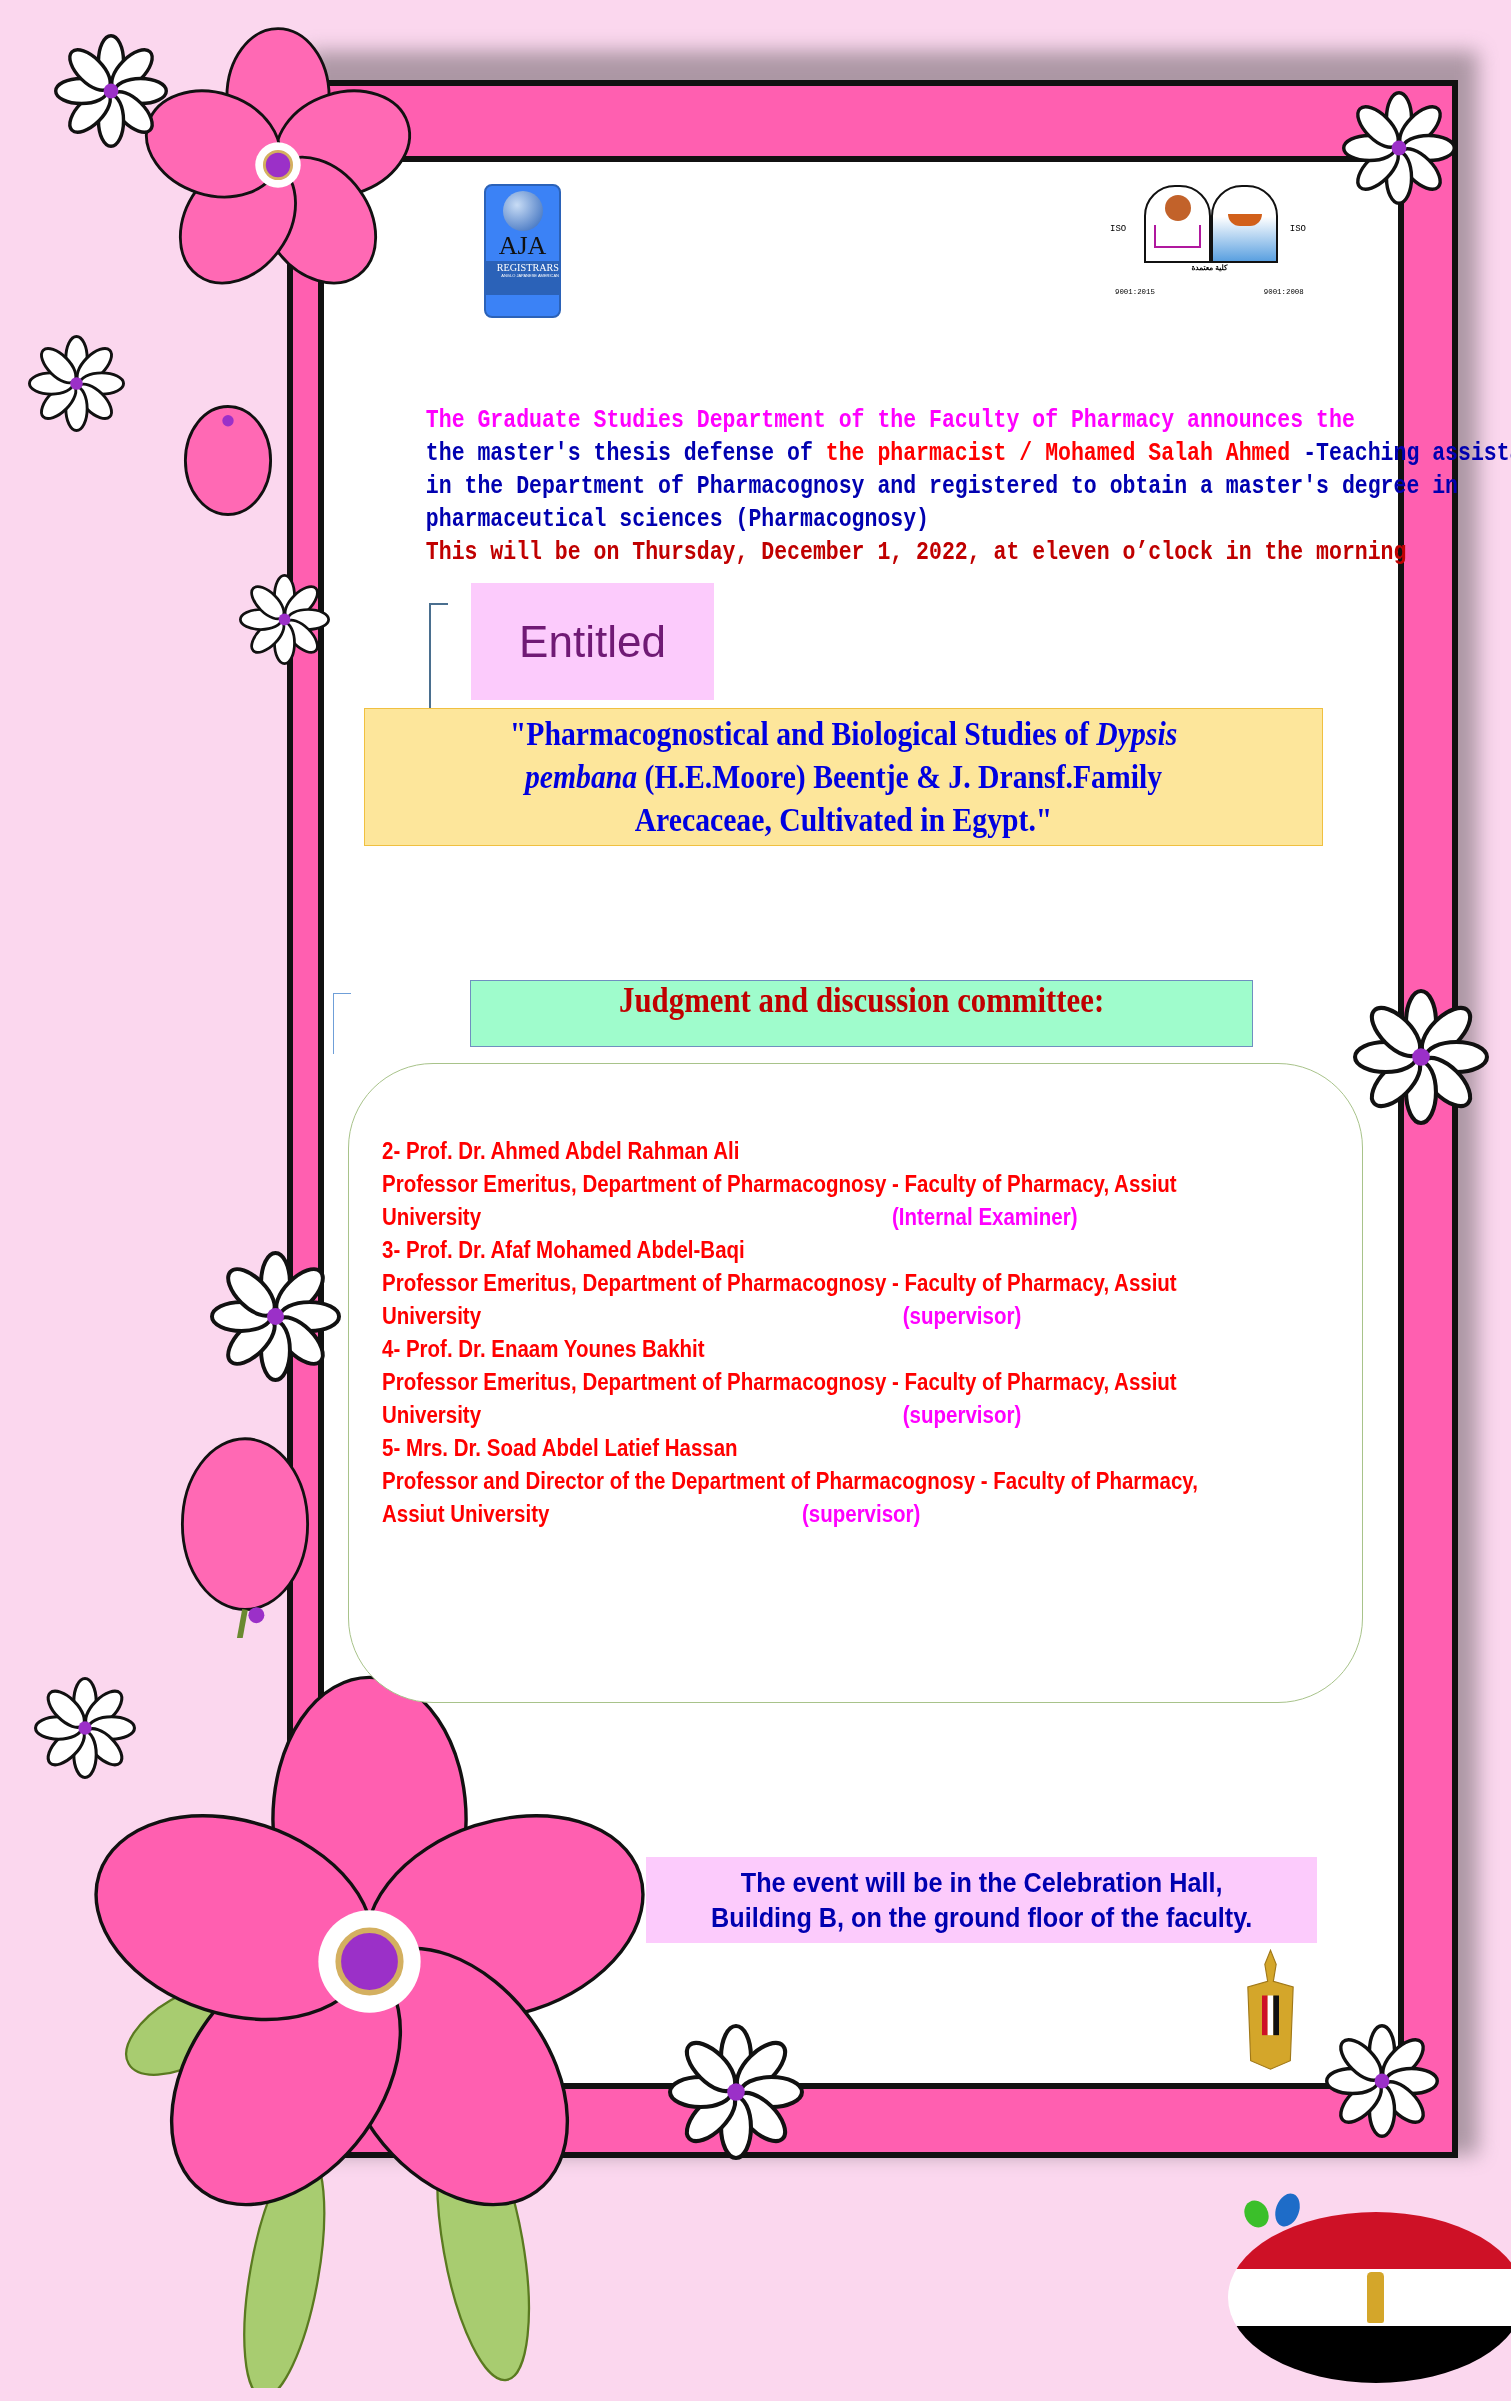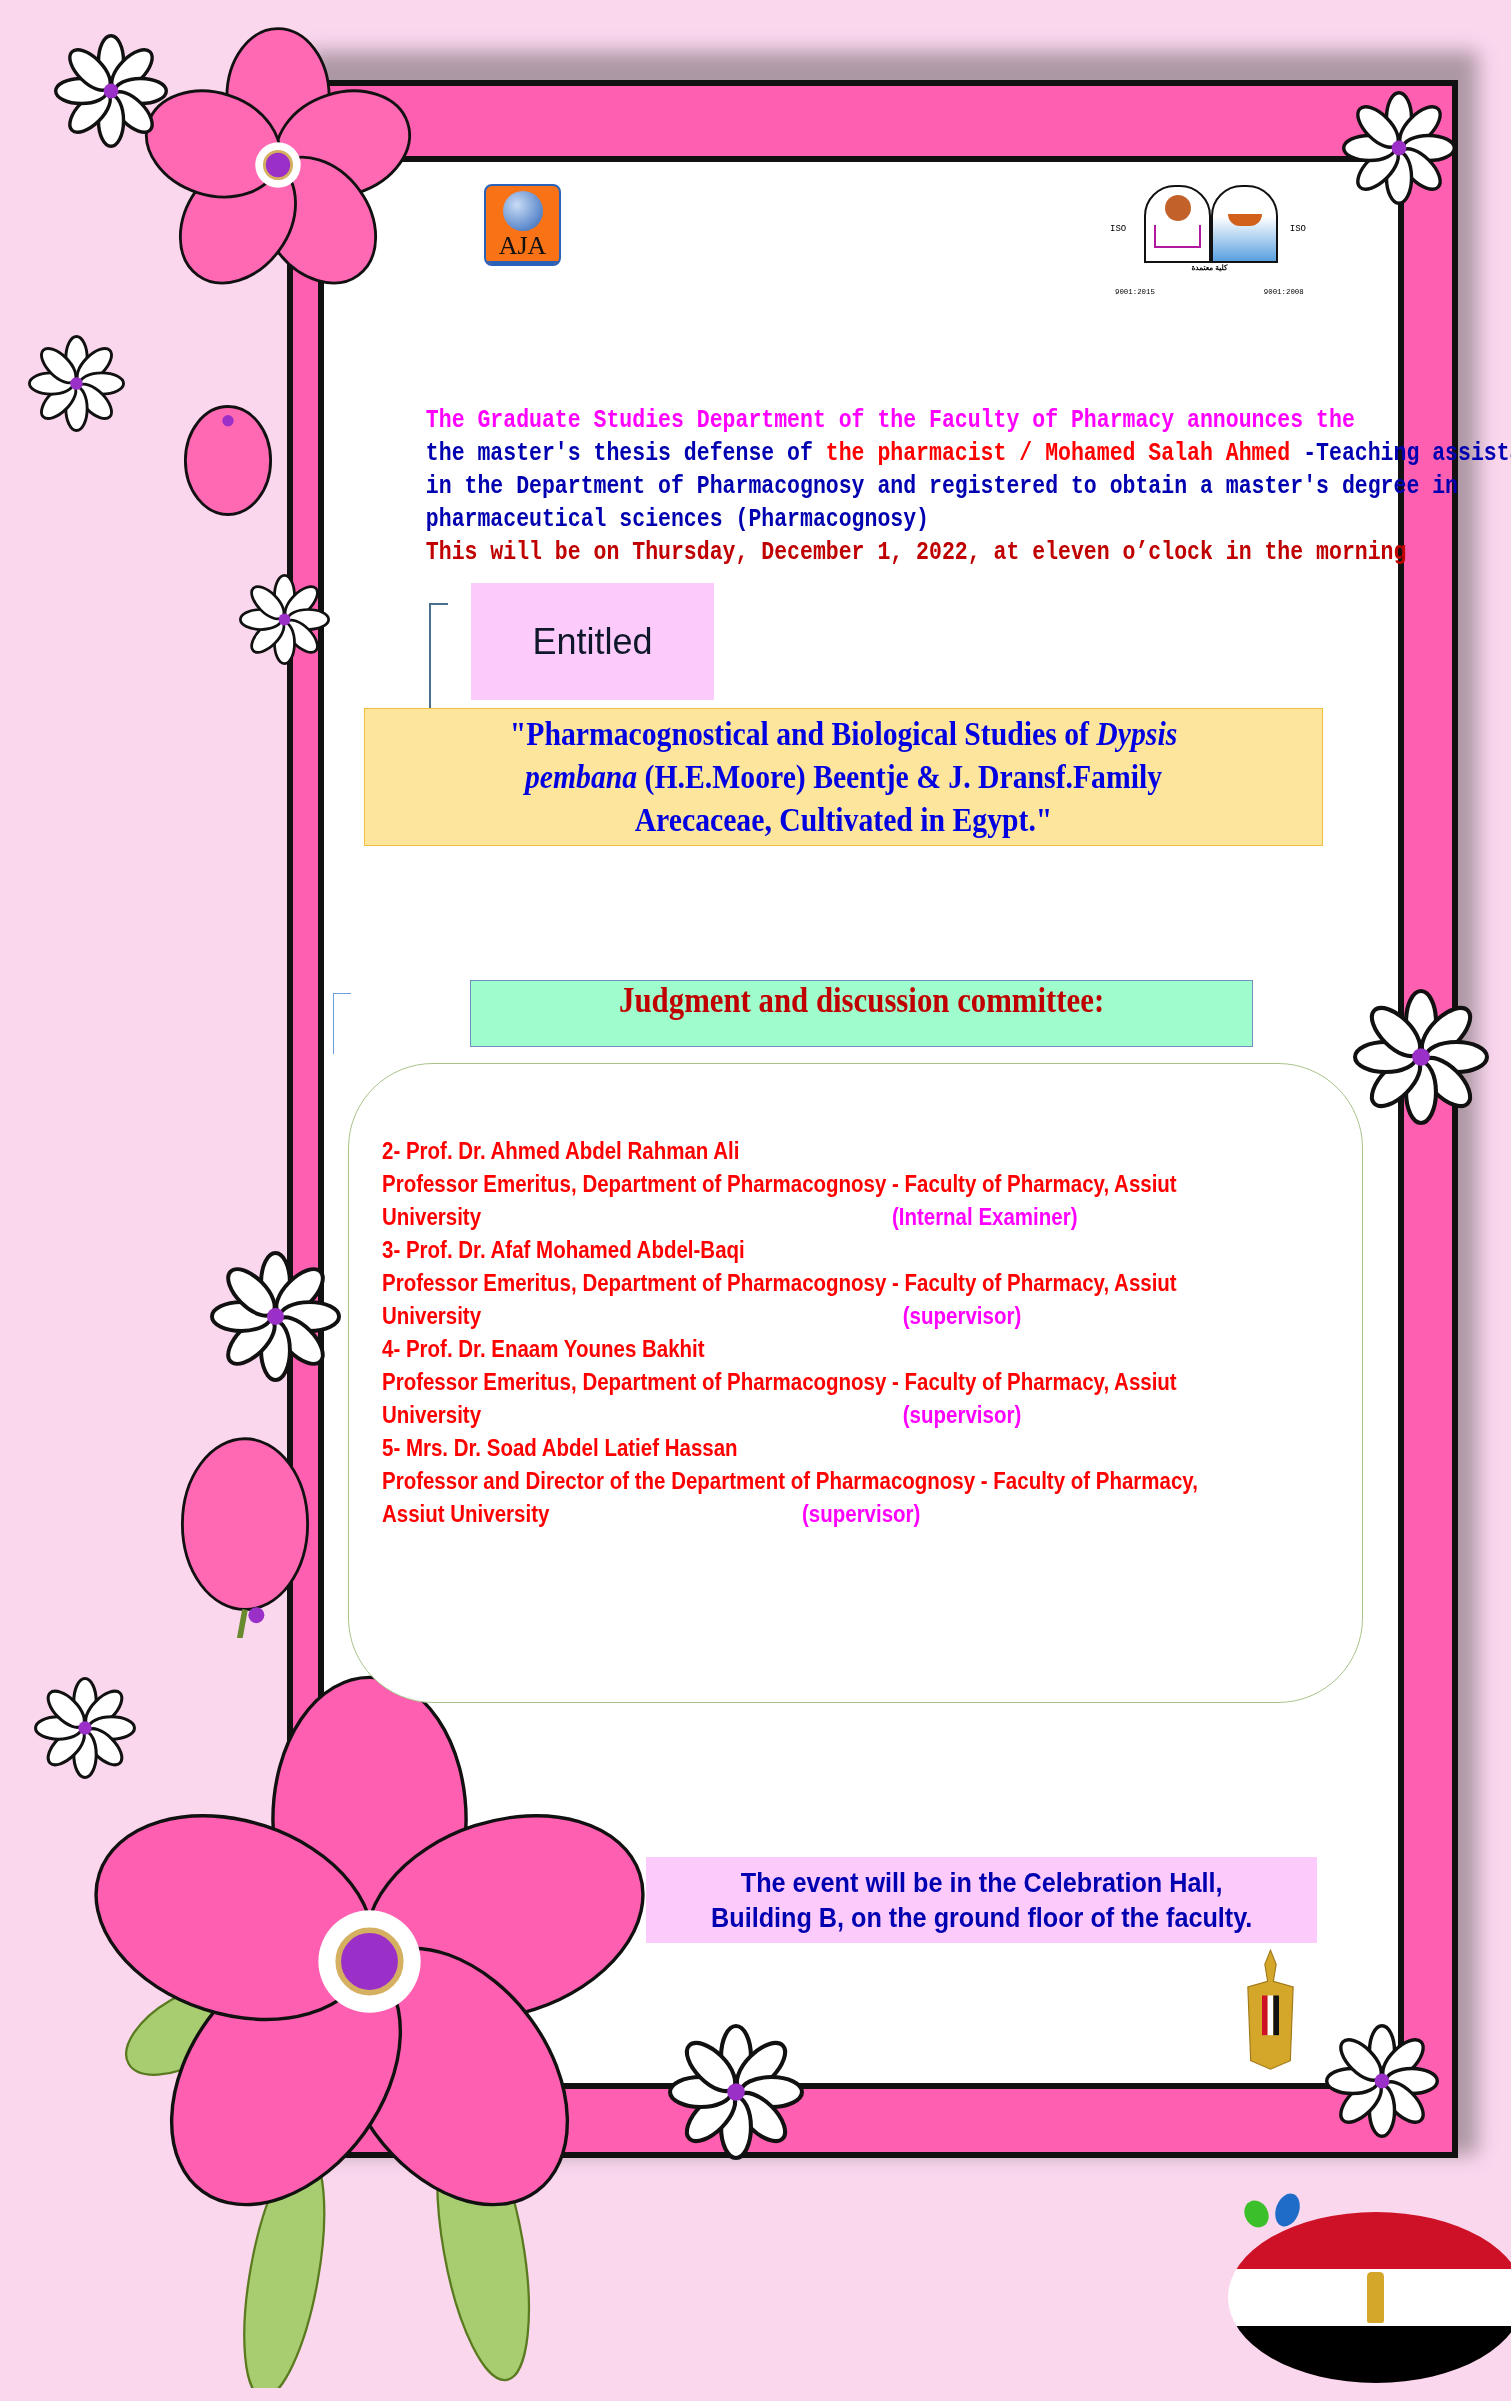--- a/index.html
+++ b/index.html
@@ -8,21 +8,21 @@
   
   #shadow{left:307px;top:51px;width:1171px;height:2104px;background:#8c7d86;filter:blur(10.2px);opacity:.7;}
   #frame{left:287px;top:80px;width:1171px;height:2078px;background:#ff5fb0;border:6.8px solid #111;box-sizing:border-box;}
   #inner{left:318px;top:156px;width:1086px;height:1933px;background:#fff;border:6.8px solid #111;box-sizing:border-box;}
   .c-mag{color:#ff00ff;}
   .c-blue{color:#0000b0;}
   .c-red{color:#ff0000;}
   .c-dred{color:#c00000;}
   .line{white-space:nowrap;font-size:25px;line-height:33px;transform:scaleX(.86);transform-origin:center;}
   #entitled-box{left:471px;top:583px;width:243px;height:117px;background:#fccbfc;display:flex;align-items:center;justify-content:center;}
-  #entitled-box span{font-size:36px;color:#0f172a;font-family:"Liberation Sans",sans-serif;}
+  #entitled-box span{font-size:44px;color:#701a75;font-family:"Liberation Sans",sans-serif;}
   #bracket1{left:429px;top:603px;width:17px;height:108px;border-left:2.3px solid #4a6f8f;border-top:2.3px solid #4a6f8f;}
   #title-box{left:364px;top:708px;width:959px;height:138px;background:#fde69b;border:1.1px solid #f0c040;box-sizing:border-box;display:flex;align-items:center;justify-content:center;}
   #title-box p{margin:0;font-family:"Liberation Serif",serif;font-weight:bold;color:#0000e0;font-size:33px;line-height:43px;text-align:center;width:853px;transform:scaleX(.9);}
   #committee-head{left:470px;top:980px;width:783px;height:67px;background:#9ffccc;border:1.1px solid #6f8fc0;box-sizing:border-box;display:flex;justify-content:center;}
   #committee-head span{font-family:"Liberation Serif",serif;font-weight:bold;color:#c00000;font-size:35px;transform:scaleX(.88);display:inline-block;}
   #bracket2{left:333px;top:993px;width:17px;height:60px;border-left:1.1px solid #6f9fd8;border-top:1.1px solid #6f9fd8;}
   #committee-box{left:348px;top:1063px;width:1015px;height:640px;border:1.1px solid #a8c38a;border-radius:85px;box-sizing:border-box;background:#fff;}
   #members{left:382px;top:1134px;width:966px;}
   .m-line{font-weight:bold;font-size:24.4px;line-height:33px;color:#ff0000;white-space:nowrap;font-family:"Liberation Sans",sans-serif;transform:scaleX(.84);transform-origin:left;position:relative;}
   .role{color:#ff00ff;position:absolute;}
@@ -189,21 +189,21 @@
       <ellipse cx="0" cy="-52" rx="22" ry="45" transform="rotate(90)"></ellipse>
       <ellipse cx="0" cy="-52" rx="22" ry="45" transform="rotate(135)"></ellipse>
       <ellipse cx="0" cy="-52" rx="22" ry="45" transform="rotate(180)"></ellipse>
       <ellipse cx="0" cy="-52" rx="22" ry="45" transform="rotate(225)"></ellipse>
       <ellipse cx="0" cy="-52" rx="22" ry="45" transform="rotate(270)"></ellipse>
       <ellipse cx="0" cy="-52" rx="22" ry="45" transform="rotate(315)"></ellipse>
     </g>
     <circle r="13" fill="#9b30c8"></circle>
   </svg>
 
-<div class="abs" style="left:484px;top:184px;width:77px;height:82px;border:2.3px solid #2b62b8;border-radius:8px;background:#f97316;box-sizing:border-box;text-align:center;overflow:hidden;">
+<div class="abs" style="left:484px;top:184px;width:77px;height:134px;border:2.3px solid #2b62b8;border-radius:8px;background:#3b82f6;box-sizing:border-box;text-align:center;overflow:hidden;">
   <div style="width:40px;height:40px;margin:4.5px auto 0;border-radius:50%;background:radial-gradient(circle at 35% 35%,#c8dcf5,#2b62b8);"></div>
   <div style="font-family:'Liberation Serif',serif;font-size:26px;line-height:30px;color:#111;">AJA</div>
   <div style="background:#2b62b8;color:#fff;height:33px;padding-top:1.1px;text-align:right;">
     <div style="font-family:'Liberation Serif',serif;font-size:10.2px;">REGISTRARS</div>
     <div style="font-size:4px;">ANGLO JAPANESE AMERICAN</div>
   </div>
 </div>
 <div class="abs" style="left:1110px;top:183px;width:196px;height:119px;">
   <div style="position:absolute;left:34px;top:2.3px;width:63px;height:74px;border:2.3px solid #111;border-radius:31px 31px 0 0;background:#fff;">
     <div style="width:26px;height:26px;border-radius:50%;background:#c2622a;margin:8px auto 0;"></div>

